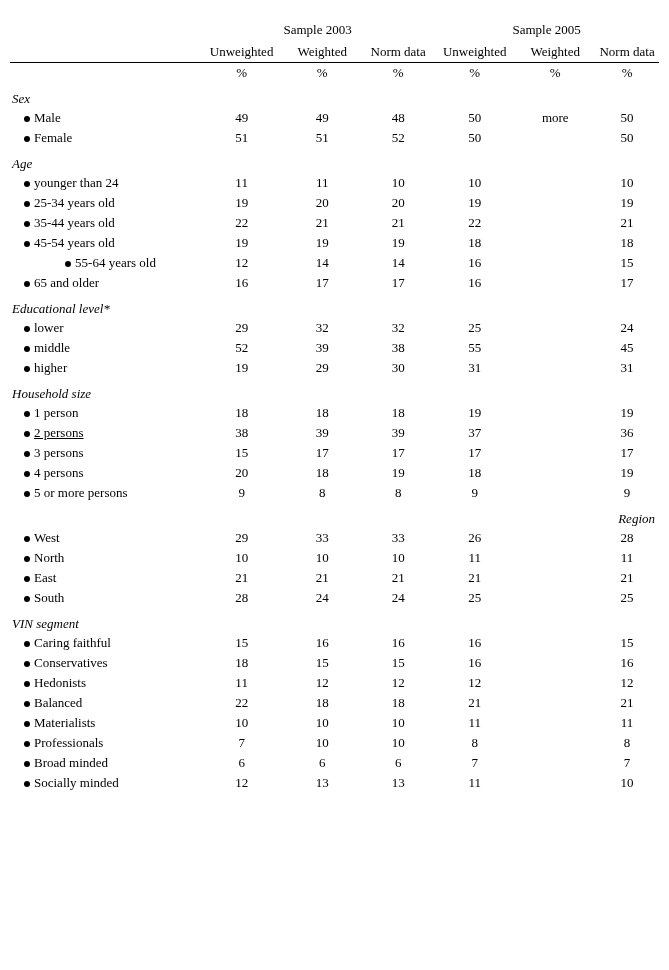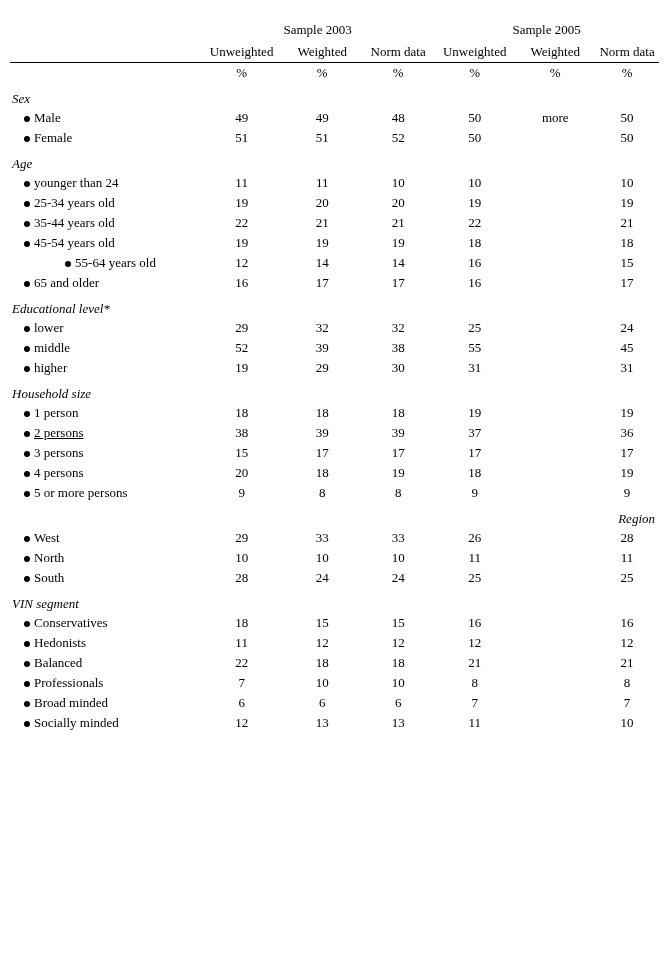--- a/index.html
+++ b/index.html
@@ -245,32 +245,50 @@
       <tr>
         <td style="text-align: left; padding-left: 14px;"><span class="bullet"></span>North</td>
         <td>10</td>
         <td>10</td>
         <td>10</td>
         <td>11</td>
         <td></td>
         <td>11</td>
       </tr>
       <tr>
+        <td style="text-align: left; padding-left: 14px;"><span class="bullet"></span>East</td>
+        <td>21</td>
+        <td>21</td>
+        <td>21</td>
+        <td>21</td>
+        <td></td>
+        <td>21</td>
+      </tr>
+      <tr>
         <td style="text-align: left; padding-left: 14px;"><span class="bullet"></span>South</td>
         <td>28</td>
         <td>24</td>
         <td>24</td>
         <td>25</td>
         <td></td>
         <td>25</td>
       </tr>
       <tr>
         <td colspan="7" style="text-align: left; font-style: italic; padding-top: 8px; padding-left: 2px; padding-bottom: 1px;">VIN segment</td>
       </tr>
       <tr>
+        <td style="text-align: left; padding-left: 14px;"><span class="bullet"></span>Caring faithful</td>
+        <td>15</td>
+        <td>16</td>
+        <td>16</td>
+        <td>16</td>
+        <td></td>
+        <td>15</td>
+      </tr>
+      <tr>
         <td style="text-align: left; padding-left: 14px;"><span class="bullet"></span>Conservatives</td>
         <td>18</td>
         <td>15</td>
         <td>15</td>
         <td>16</td>
         <td></td>
         <td>16</td>
       </tr>
       <tr>
         <td style="text-align: left; padding-left: 14px;"><span class="bullet"></span>Hedonists</td>
@@ -282,20 +300,29 @@
         <td>12</td>
       </tr>
       <tr>
         <td style="text-align: left; padding-left: 14px;"><span class="bullet"></span>Balanced</td>
         <td>22</td>
         <td>18</td>
         <td>18</td>
         <td>21</td>
         <td></td>
         <td>21</td>
+      </tr>
+      <tr>
+        <td style="text-align: left; padding-left: 14px;"><span class="bullet"></span>Materialists</td>
+        <td>10</td>
+        <td>10</td>
+        <td>10</td>
+        <td>11</td>
+        <td></td>
+        <td>11</td>
       </tr>
       <tr>
         <td style="text-align: left; padding-left: 14px;"><span class="bullet"></span>Professionals</td>
         <td>7</td>
         <td>10</td>
         <td>10</td>
         <td>8</td>
         <td></td>
         <td>8</td>
       </tr>

